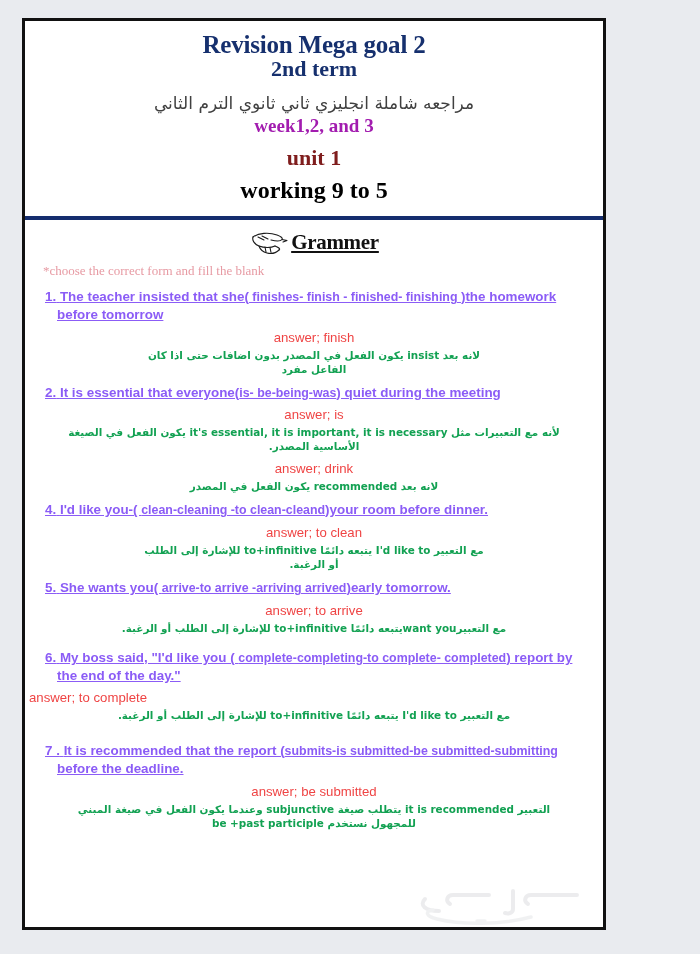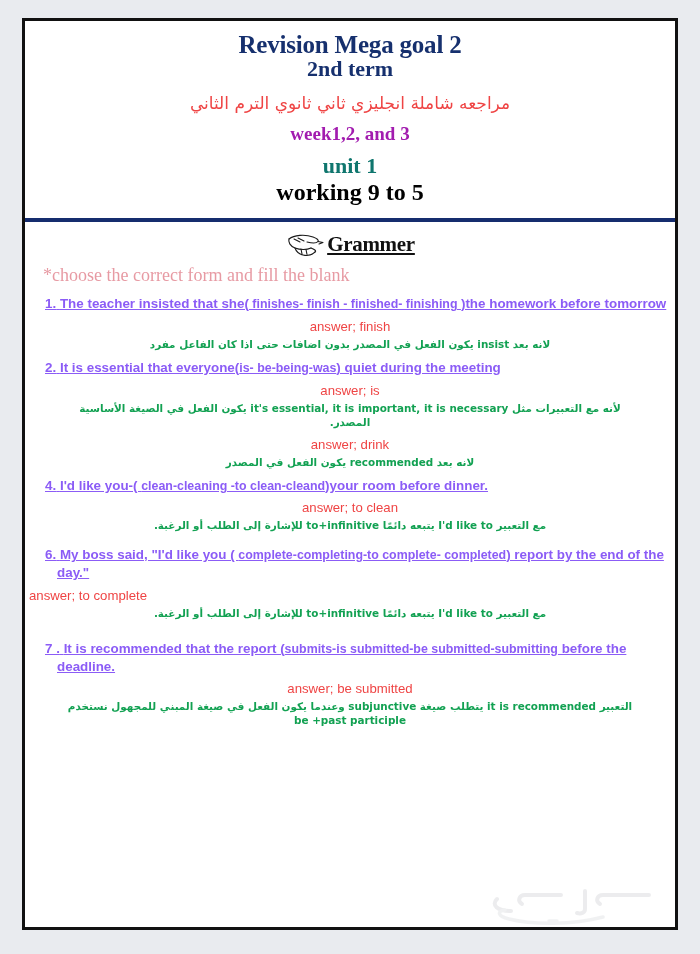--- a/index.html
+++ b/index.html
@@ -12,21 +12,21 @@
     height: 954px;
     background: #e9ebef;
     font-family: "Liberation Sans", sans-serif;
     overflow: hidden;
     position: relative;
   }
   .page {
     position: absolute;
     left: 22px;
     top: 18px;
-    width: 656px;
+    width: 584px;
     height: 912px;
     background: #ffffff;
     border: 3px solid #111111;
     box-sizing: border-box;
     overflow: hidden;
   }
 
   
   .header {
     padding: 10px 6px 6px 6px;
@@ -44,38 +44,39 @@
     font-family: "Liberation Serif", serif;
     font-weight: bold;
     color: #16306e;
     font-size: 22px;
     line-height: 1.1;
     margin-top: -1px;
   }
   .title-arabic {
     font-family: "DejaVu Sans", sans-serif;
     direction: rtl;
-    color: #ef4444;
+    color: #404040;
     font-size: 17px;
     margin-top: 12px;
-    margin-bottom: 10px;
+    margin-bottom: 2px;
     letter-spacing: 0.3px;
   }
   .title-week {
     font-family: "Liberation Serif", serif;
     font-weight: bold;
     color: #a21caf;
     font-size: 19px;
     margin-bottom: 8px;
   }
   .title-unit {
     font-family: "Liberation Serif", serif;
     font-weight: bold;
-    color: #0f766e;
+    color: #7f1d1d;
     font-size: 22px;
+    margin-bottom: 6px;
   }
   .title-working {
     font-family: Liberation Serif, serif;
     font-weight: bold;
     color: #000000;
     font-size: 24px;
     margin-bottom: 6px;
   }
   .divider {
     height: 4px;
@@ -105,21 +106,21 @@
     font-family: "Liberation Serif", serif;
     font-weight: bold;
     font-size: 21px;
     color: #111;
     text-decoration: underline;
     letter-spacing: -0.3px;
   }
   .instruction {
     font-family: "Liberation Serif", serif;
     color: #e79aa3;
-    font-size: 18px;
+    font-size: 13px;
     padding-left: 14px;
     margin-bottom: 9px;
   }
 
   .q-block { margin-bottom: 2px; }
 
   .q-text {
     font-family: "Liberation Sans", sans-serif;
     font-weight: bold;
     font-size: 13.4px;
@@ -230,20 +231,28 @@
 
     <div class="q-block">
       <div class="q-text">
         <span>4.</span>
         <span>I'd like you-( </span><span class="q-choices">clean-cleaning -to clean-cleand</span><span>)your room before  dinner.</span>
       </div>
       <div class="answer">answer; to clean</div>
       <div class="explain narrow">مع التعبير I'd like to يتبعه دائمًا to+infinitive للإشارة إلى الطلب أو الرغبة.</div>
     </div>
 
+    <div class="q-block">
+      <div class="q-text">
+        <span>5.</span>
+        <span>She wants you( </span><span class="q-choices">arrive-to arrive -arriving arrived</span><span>)early tomorrow.</span>
+      </div>
+      <div class="answer">answer; to arrive</div>
+      <div class="explain wide">مع التعبيرwant youيتبعه دائمًا to+infinitive للإشارة إلى الطلب أو الرغبة.</div>
+    </div>
 
     <div class="q-block" style="margin-top:14px;">
       <div class="q-text">
         <span>6.</span>
         <span>My boss said, "I'd like you ( </span><span class="q-choices">complete-completing-to complete- completed</span><span>) report by the end of the day."</span>
       </div>
       <div class="answer left-shift">answer; to complete</div>
       <div class="explain wide">مع التعبير I'd like to يتبعه دائمًا to+infinitive للإشارة إلى الطلب أو الرغبة.</div>
     </div>
 

